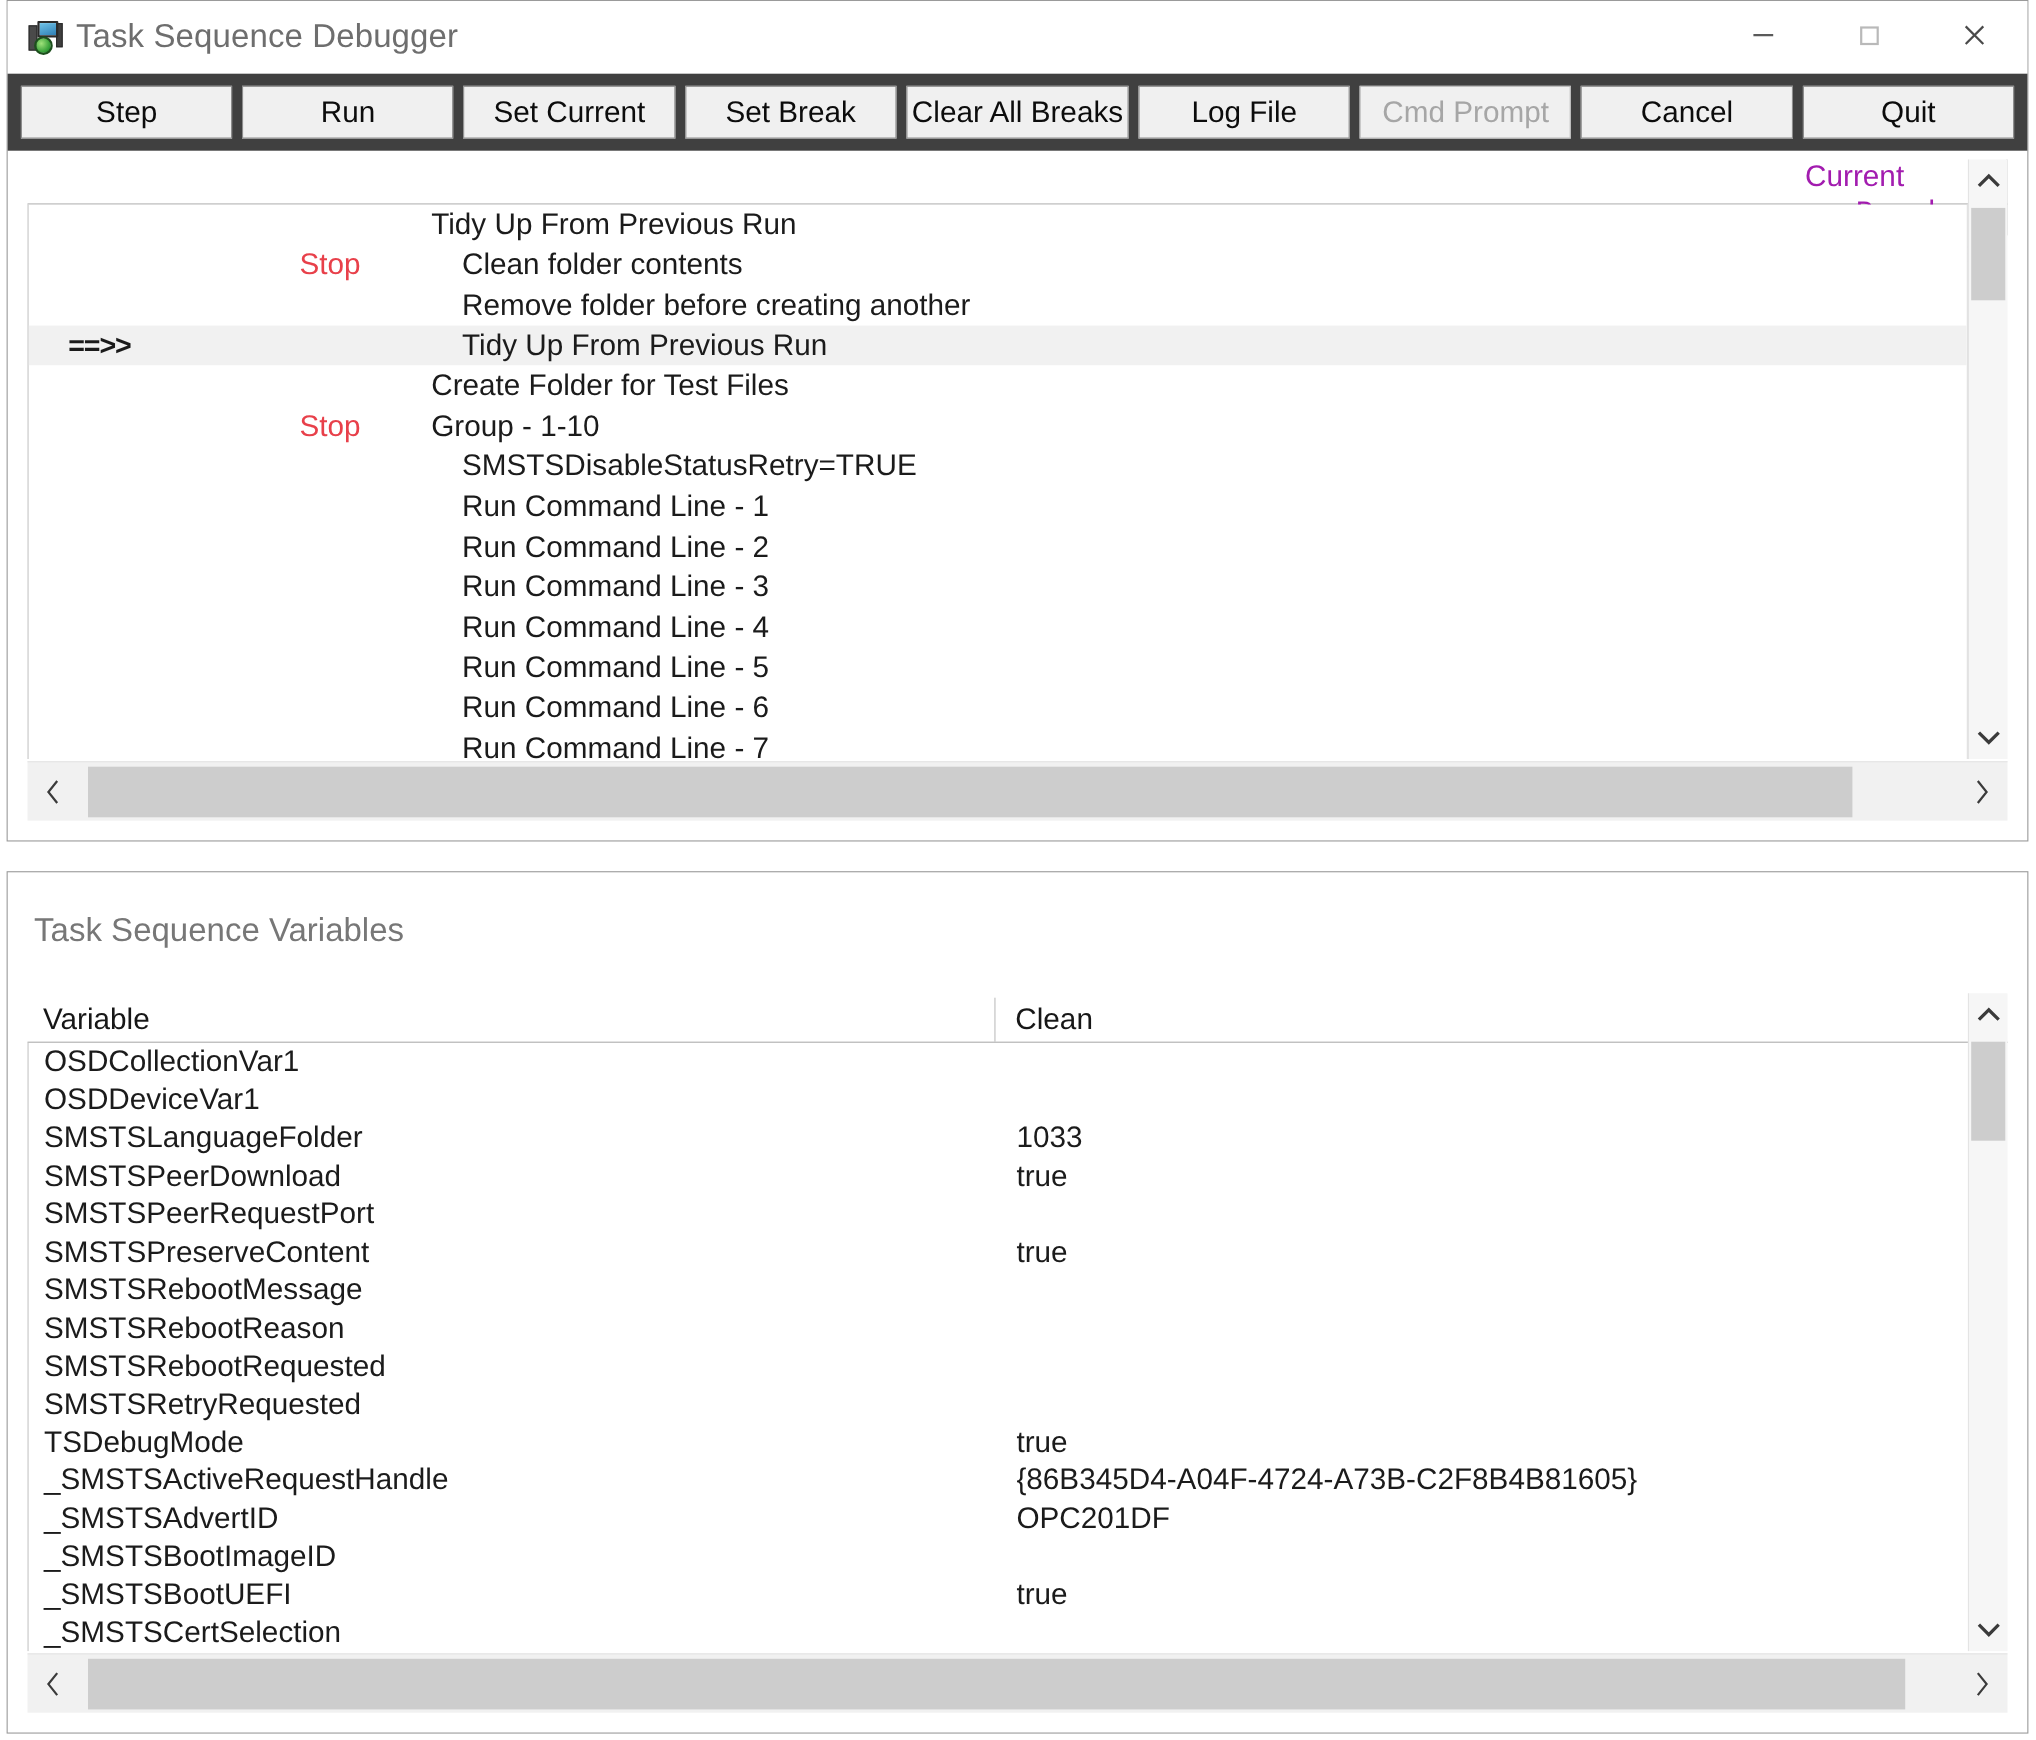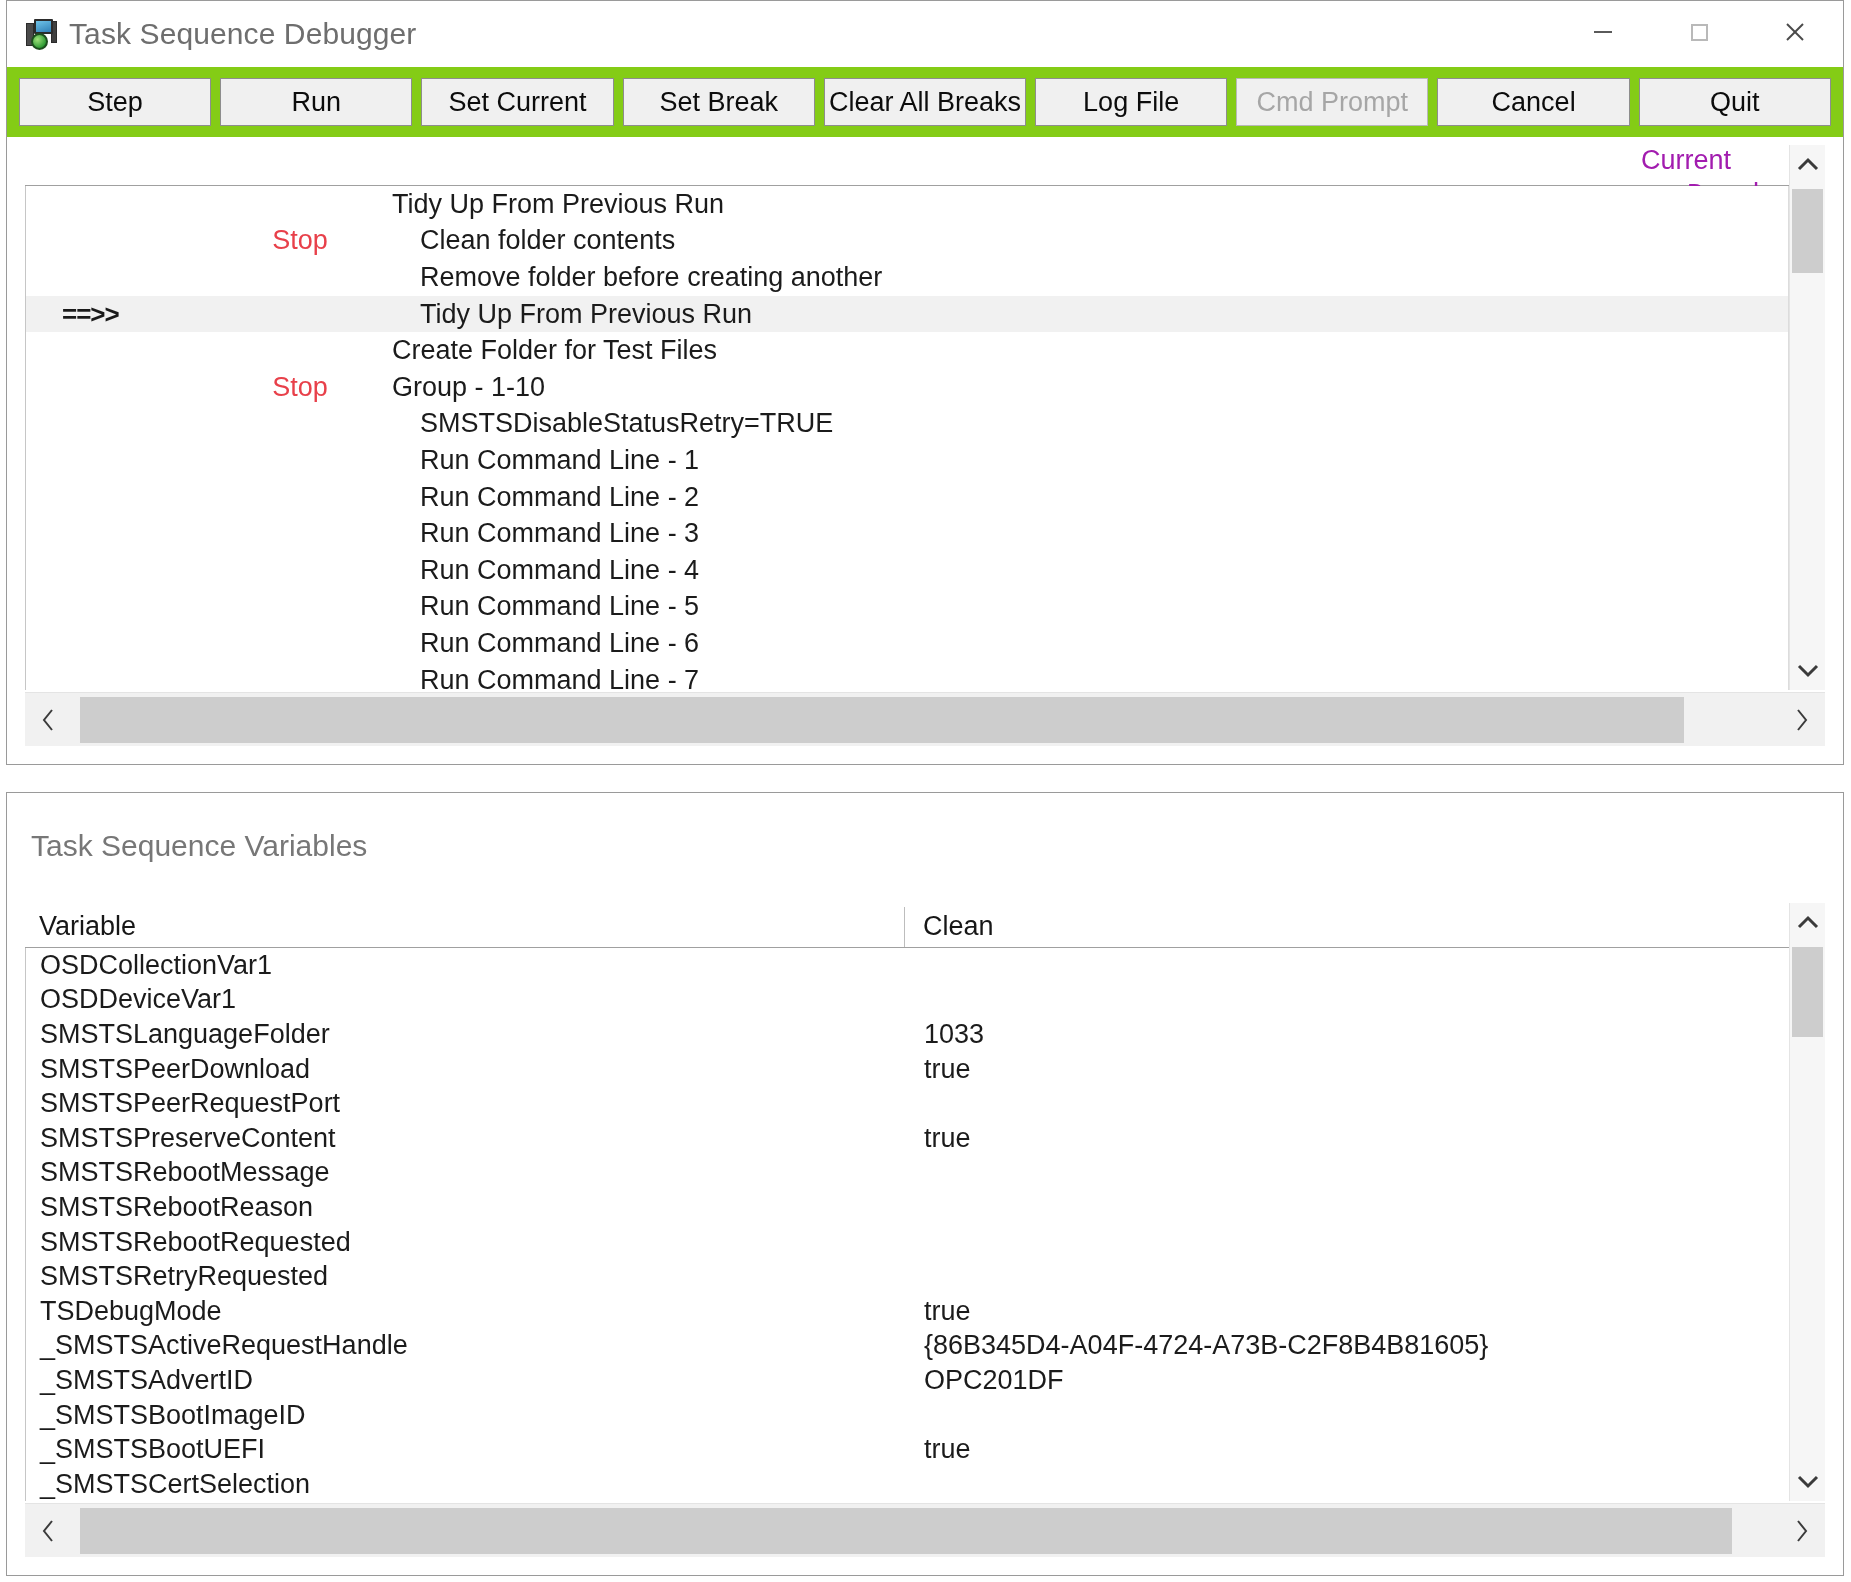--- a/index.html
+++ b/index.html
@@ -105,21 +105,21 @@
   .toolbar {
     position: absolute;
     left: 0; top: 66px;
     width: 100%;
     height: 70px;
     box-sizing: border-box;
     padding: 0 12px;
     display: flex;
     align-items: center;
     gap: 9px;
-    background: #84cc16;
+    background: #404040;
   }
   .tb-btn {
     flex: 1 1 0;
     height: 48px;
     background: #f0f0f0;
     border: 1px solid #8d8d8d;
     box-sizing: border-box;
     font-family: "Liberation Sans", sans-serif;
     font-size: 27px;
     color: #0c0c0c;

